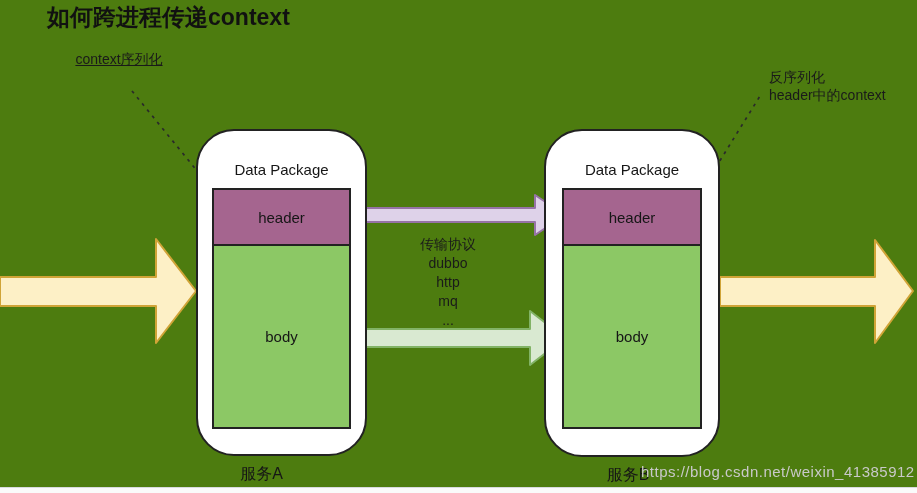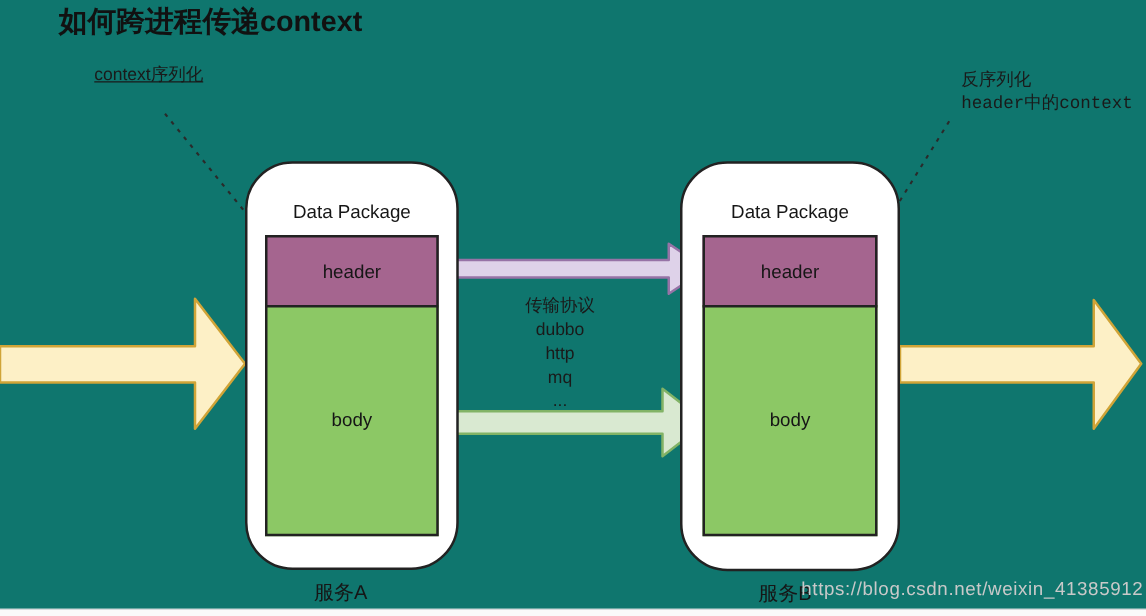--- a/index.html
+++ b/index.html
@@ -1,50 +1,50 @@
 <!DOCTYPE html>
 <html style="--header-fill: #a5658f; --body-fill: #8cc865; --arrow-yellow-fill: #fdf0c6; --arrow-yellow-stroke: #d0a437; --arrow-purple-fill: #ded2e9; --arrow-purple-stroke: #9673a6; --arrow-green-fill: #d9e9d1; --arrow-green-stroke: #82b366; --outline: #222222; --watermark-color: #c9c9c9; --divider: #d8dbde;"><head>
 <meta charset="utf-8">
 <style>
   * { margin:0; padding:0; box-sizing:border-box; }
   html,body { background:#ffffff; }
   .canvas {
-    position:relative; width:917px; height:493px; background:#0f766e;
+    position:relative; width:917px; height:493px; background:#4d7c0f;
     font-family:"Liberation Sans", sans-serif; color:#1f1f1f; overflow:hidden;
   }
   .title { position:absolute; left:47px; top:2px; font-size:23px; font-weight:bold; color:#111; }
 
   .overlay { position:absolute; left:0; top:0; width:917px; height:493px; }
   .arrow { stroke-width:2; stroke-linejoin:round; }
   .arrow.yellow { fill:var(--arrow-yellow-fill); stroke:var(--arrow-yellow-stroke); }
   .arrow.purple { fill:var(--arrow-purple-fill); stroke:var(--arrow-purple-stroke); }
   .arrow.green  { fill:var(--arrow-green-fill);  stroke:var(--arrow-green-stroke); }
   .dashed { stroke:#2a2a2a; stroke-width:1.7; stroke-dasharray:3 5; fill:none; }
 
   .annotation { position:absolute; font-size:14px; line-height:18px; color:#1a1a1a; }
   .ann-left  { left:60px; top:50px; width:118px; text-align:center;text-decoration:underline; }
-  .ann-right { left:769px; top:56px; text-align:left;font-family:Liberation Mono, monospace; }
+  .ann-right { left:769px; top:68px; text-align:left; }
 
   .package { position:absolute; border:2px solid var(--outline); border-radius:38px; background:#fff;padding-left:21px; }
   .pkg-left  { left:196px; top:129px; width:171px; height:327px; }
   .pkg-right { left:544px; top:129px; width:176px; height:328px; }
   .pkg-label { position:absolute; left:0; right:0; top:30px; text-align:center; font-size:15px; color:#161616; }
   .pkg-header, .pkg-body {
     position:absolute; border:2px solid var(--outline);
     display:flex; align-items:center; justify-content:center; font-size:15px; color:#161616;
   }
   .pkg-header { background:var(--header-fill); }
   .pkg-body   { background:var(--body-fill); }
   .pkg-left  .pkg-header { left:14px; top:57px;  width:139px; height:58px; }
   .pkg-left  .pkg-body   { left:14px; top:113px; width:139px; height:185px; }
   .pkg-right .pkg-header { left:16px; top:57px;  width:140px; height:58px; }
   .pkg-right .pkg-body   { left:16px; top:113px; width:140px; height:185px; }
 
   .caption { position:absolute; font-size:16px; text-align:center; color:#161616; }
-  .cap-a { left:187px; top:464px; width:171px; }
+  .cap-a { left:176px; top:464px; width:171px; }
   .cap-b { left:540px; top:465px; width:176px; }
 
   .protocol { position:absolute; left:388px; top:235px; width:120px; text-align:center;
               font-size:14px; line-height:19px; color:#1a1a1a; }
 
   .watermark { position:absolute; left:641px; top:463px; font-size:15px;
                color:var(--watermark-color); letter-spacing:0.5px; white-space:nowrap; }
 
   .bottom-strip { position:absolute; left:0; right:0; top:487px; height:6px;
                   background:#fafafa; border-top:1px solid var(--divider); }

